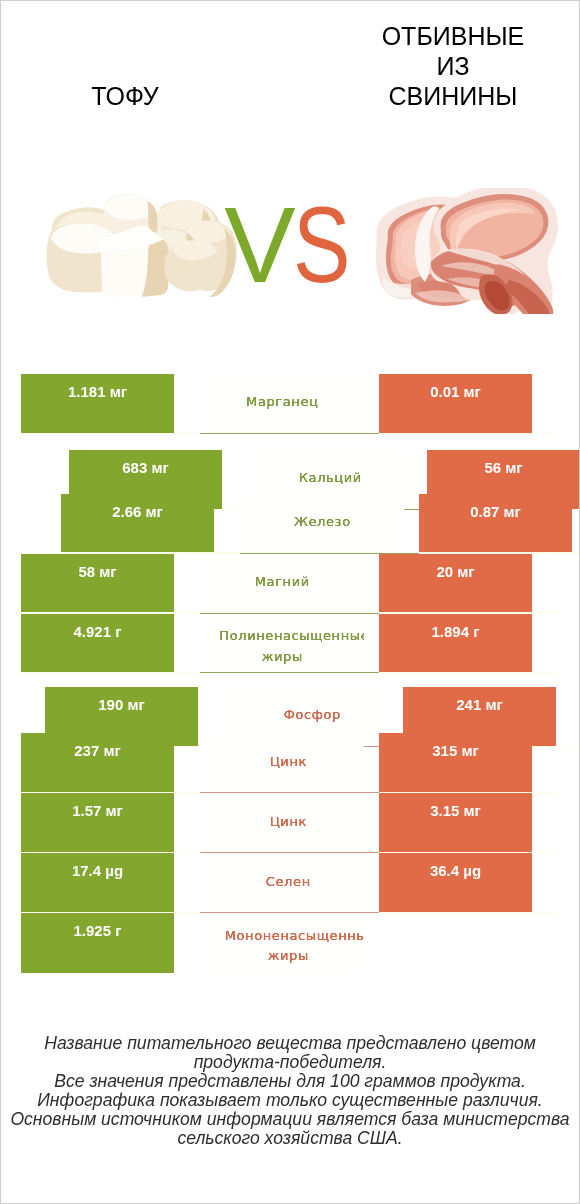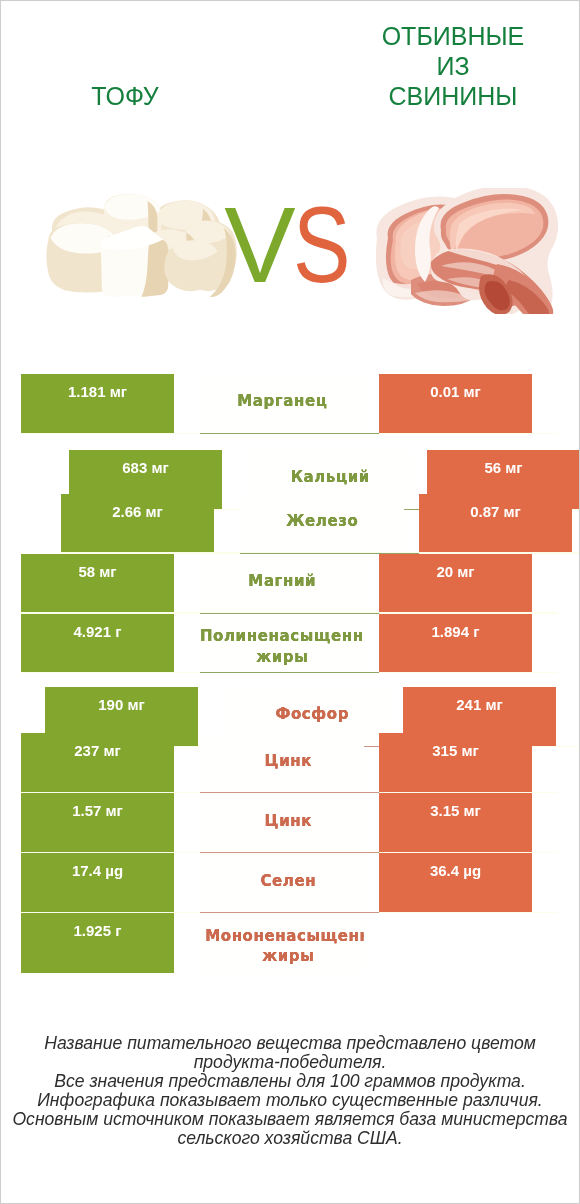--- a/index.html
+++ b/index.html
@@ -8,21 +8,21 @@
     width:580px;height:1204px;background:#ffffff;
     font-family:"Liberation Sans",sans-serif;
     box-sizing:border-box;overflow:hidden;position:relative;
     -webkit-font-smoothing:antialiased;
   }
   .page-frame{position:absolute;left:0;top:0;width:580px;height:1204px;
     border:1px solid #cdcdcd;box-sizing:border-box;pointer-events:none;z-index:50;}
   
   .headers{position:absolute;left:0;top:0;width:580px;height:111px;}
   .title{position:absolute;width:150px;text-align:center;
-    font-size:25px;line-height:30px;color:#15803d;bottom:0;margin-top:8px;}
+    font-size:25px;line-height:30px;color:#000000;bottom:0;margin-top:8px;}
   .title.left{left:50px;}
   .title.right{left:378px;}
   
   .photos{position:absolute;left:0;top:118px;width:480px;height:245px;}
   .vs{position:absolute;left:0;top:0;width:580px;height:245px;
       text-align:center;font-size:107px;line-height:255px;white-space:nowrap;padding-left:8px;box-sizing:border-box;}
   .vs .v{color:#7CA92C;letter-spacing:-3px;}
   .vs .s{color:#E0653F;display:inline-block;transform:scaleX(0.805);transform-origin:left center;}
   svg.food{position:absolute;}
   #tofu-img{left:46px;top:74px;width:192px;height:107px;}
@@ -31,21 +31,21 @@
   .table{position:absolute;left:21px;top:374px;width:537px;height:599px;}
   .trow{position:absolute;left:0;width:537px;height:59.9px;}
   .cell{position:absolute;top:0;height:59.9px;box-sizing:border-box;
         display:flex;align-items:center;justify-content:center;
         text-align:center;font-weight:bold;overflow:hidden;
         transform:translateZ(0);}
   .cv{left:0;width:153px;font-family:"Liberation Sans",sans-serif;
       font-size:15px;line-height:20px;color:#ffffff;padding-bottom:24px;}
   .cv.r{left:358px;}
   .cn{left:179px;width:164px;font-family:"DejaVu Sans",sans-serif;
-      font-size:15px;font-weight:700;letter-spacing:0.6px;text-indent:0.6px;
+      font-size:13px;font-weight:400;letter-spacing:0.6px;text-indent:0.6px;
       line-height:21px;background:#fffffd;padding-bottom:4px;}
   .cv.l{background:#83A62F;}
   .cv.r{background:#E26B47;}
   .trow.g .cn{color:#7F9940;text-shadow:0 0 0.45px #7F9940,0 0 0.45px #7F9940;}
   .trow.o .cn{color:#CB6A4E;text-shadow:0 0 0.45px #CB6A4E,0 0 0.45px #CB6A4E;padding-left:12px;}
   .sepline{position:absolute;left:0;width:537px;height:1.4px;top:58.5px;
            background:#fbffe9;}
   .sepmid{position:absolute;left:179px;width:179px;height:1px;top:58.9px;}
   .trow.g .sepmid{background:#93a565;}
   .trow.o .sepmid{background:#cb9785;}
@@ -271,15 +271,15 @@
         </span>
       </div>
     </div>
   </div>
 
 <div class="note">
     <div>Название питательного вещества представлено цветом</div>
     <div>продукта-победителя.</div>
     <div>Все значения представлены для 100 граммов продукта.</div>
     <div>Инфографика показывает только существенные различия.</div>
-    <div>Основным источником показывает является база министерства</div>
+    <div>Основным источником информации является база министерства</div>
     <div>сельского хозяйства США.</div>
   </div>
 
 </body></html>

